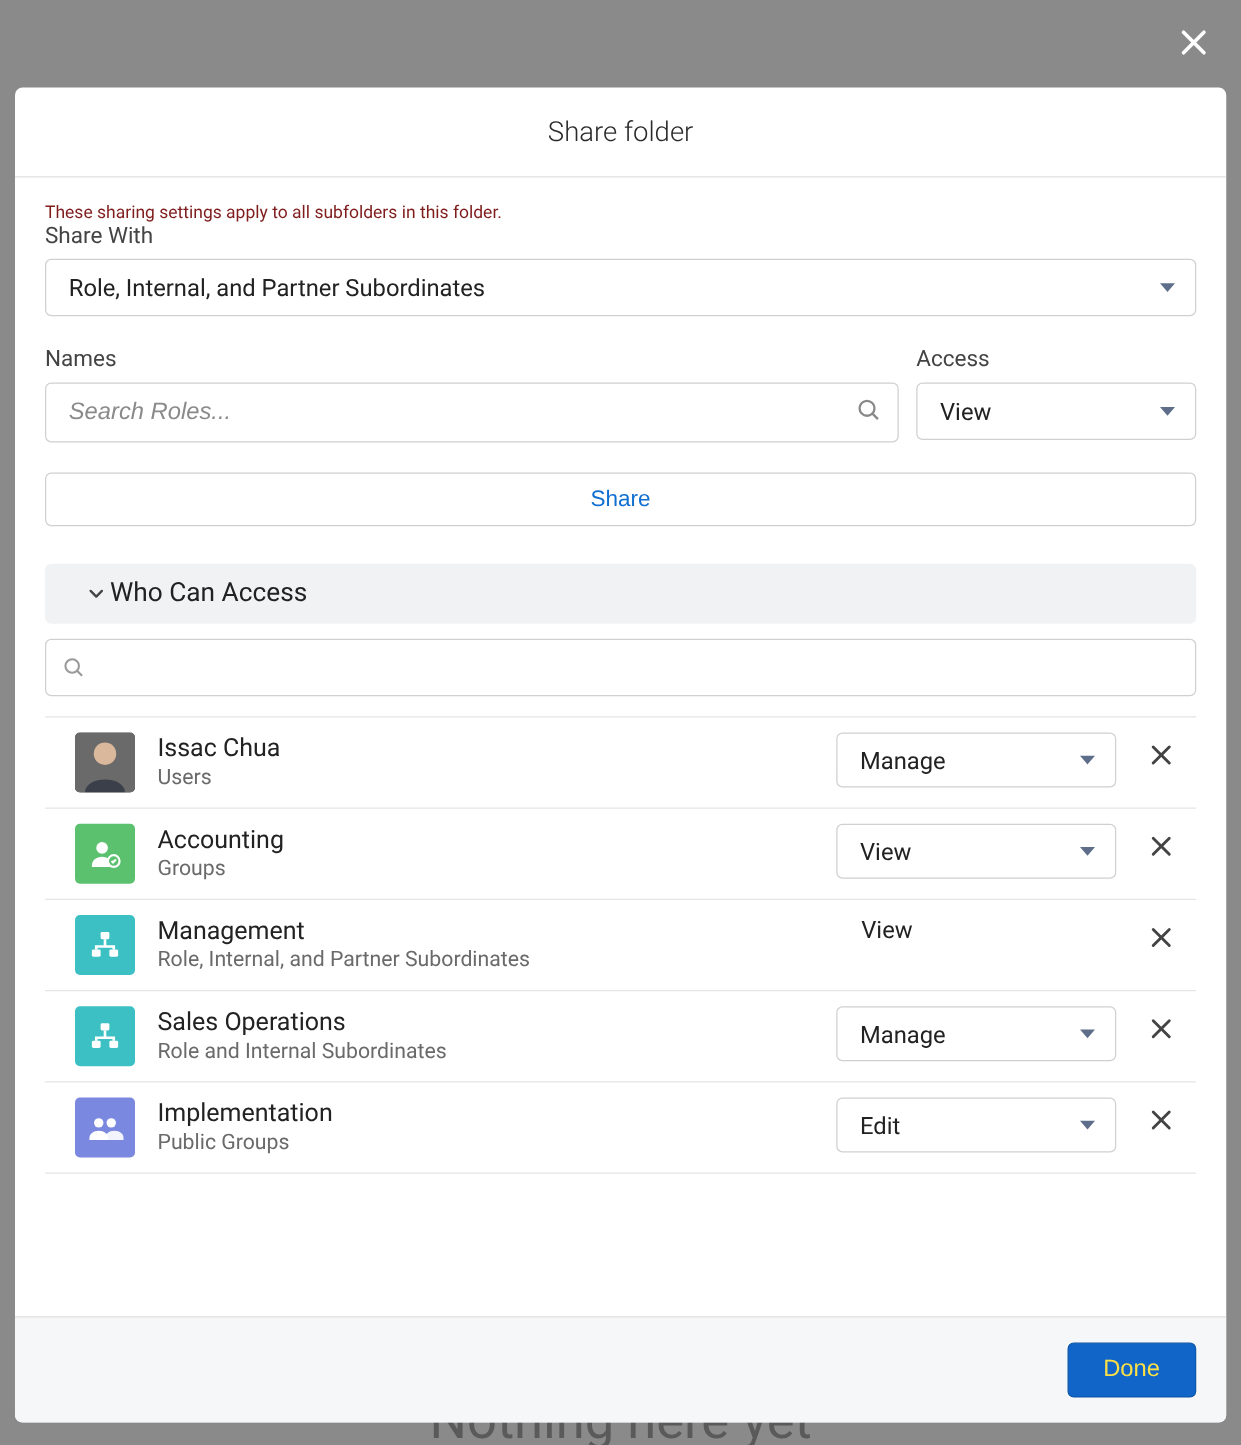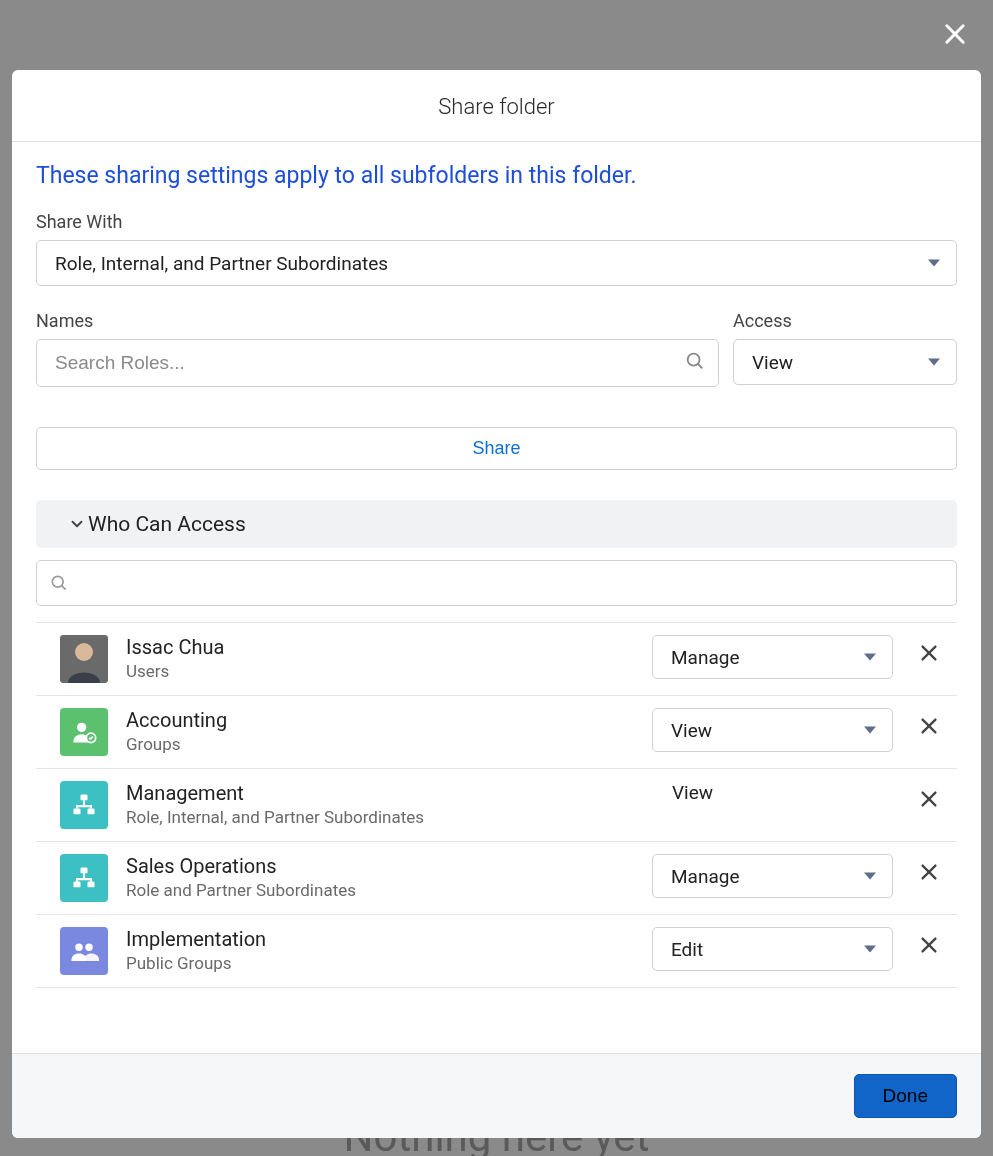--- a/index.html
+++ b/index.html
@@ -56,23 +56,22 @@
     color: #2a2a2a;
   }
   .modal-body {
     padding: 20px 24px 12px;
     flex: 1;
     overflow: hidden;
     display: flex;
     flex-direction: column;
   }
   .description {
-    font-size: 23px;
-    color: #1d4ed8;
-    margin-bottom: 22px;
+    font-size: 14px;
+    color: #7f1d1d;
   }
   .field-label {
     font-size: 18px;
     color: #444;
     margin-bottom: 8px;
   }
   .select-wrap {
     position: relative;
     border: 1px solid #d0d0d0;
     border-radius: 5px;
@@ -112,31 +111,32 @@
     display: flex;
     align-items: center;
     padding: 0 46px 0 18px;
   }
   .search-wrap input {
     border: none;
     outline: none;
     width: 100%;
     font-size: 19px;
     color: #333;
+    font-style: italic;
   }
   .search-wrap input::placeholder { color: #8a8a8a; }
   .search-icon-right {
     position: absolute;
     right: 12px;
     top: 50%;
     transform: translateY(-50%);
     color: #888;
   }
   .share-btn {
-    margin-top: 40px;
+    margin-top: 24px;
     border: 1px solid #d0d0d0;
     background: #fff;
     color: #0f6fd1;
     font-size: 18px;
     padding: 10px 22px;
     border-radius: 5px;
     cursor: pointer;
   }
   .section-header {
     margin-top: 30px;
@@ -200,21 +200,21 @@
     overflow: hidden;
   }
   .avatar svg { width: 48px; height: 48px; }
   .icon-role { background: #5bc16f; }
   .icon-hier { background: #3cc0c4; }
   .icon-group { background: #7a88e0; }
   .entry-text { flex: 1; min-width: 0; }
   .entry-name { font-size: 20px; color: #222; }
   .entry-type { font-size: 17px; color: #6a6a6a; margin-top: 2px; }
   .row-access {
-    width: 241px;
+    width: 224px;
     flex-shrink: 0;
   }
   .row-access .select-wrap { height: 44px; }
   .row-access .plain {
     font-size: 19px;
     color: #222;
     padding-left: 20px;
   }
   .remove-btn {
     width: 36px;
@@ -229,21 +229,21 @@
   .modal-footer {
     border-top: 1px solid #e0e0e0;
     background: #f6f7f8;
     padding: 20px 24px;
     display: flex;
     justify-content: flex-end;
   }
   .done-btn {
     background: #1165c8;
     border: 1px solid #0d57ab;
-    color: #000000;
+    color: #fde047;
     font-size: 19px;
     padding: 10px 28px;
     border-radius: 5px;
     cursor: pointer;
   }
   
   .access-list::-webkit-scrollbar { width: 16px; }
   .access-list::-webkit-scrollbar-track { background: #f0f0f0; }
   .access-list::-webkit-scrollbar-thumb { background: #c4c4c4; }
 </style>
@@ -395,21 +395,21 @@
     <div class="icon-badge icon-hier">
             <svg width="28" height="28" viewBox="0 0 24 24" fill="#fff">
               <rect x="9" y="3" width="6" height="5" rx="1"></rect>
               <rect x="3" y="15" width="6" height="5" rx="1"></rect>
               <rect x="15" y="15" width="6" height="5" rx="1"></rect>
               <path d="M12 8v3M6 15v-2h12v2M12 11v2" stroke="#fff" stroke-width="1.8" fill="none"></path>
             </svg>
           </div>
     <div class="entry-text">
       <div class="entry-name">Sales Operations</div>
-      <div class="entry-type">Role and Partner Subordinates</div>
+      <div class="entry-type">Role and Internal Subordinates</div>
     </div>
     <div class="row-access">
             <div class="select-wrap">
         <span class="value">Manage</span>
         <span class="caret"></span>
       </div>
           </div>
     <div class="remove-btn">
             <svg width="22" height="22" viewBox="0 0 24 24" fill="none" stroke="currentColor" stroke-width="2.5" stroke-linecap="round">
               <line x1="5" y1="5" x2="19" y2="19"></line>

